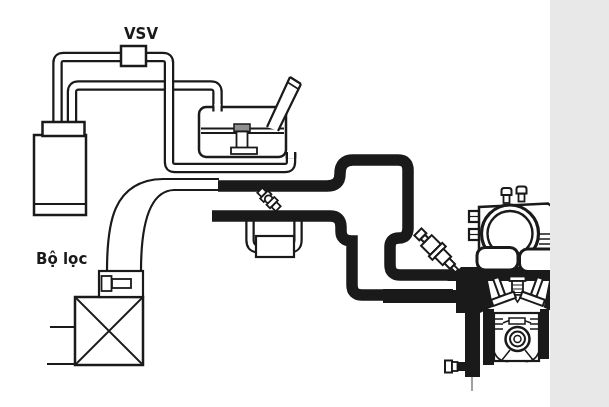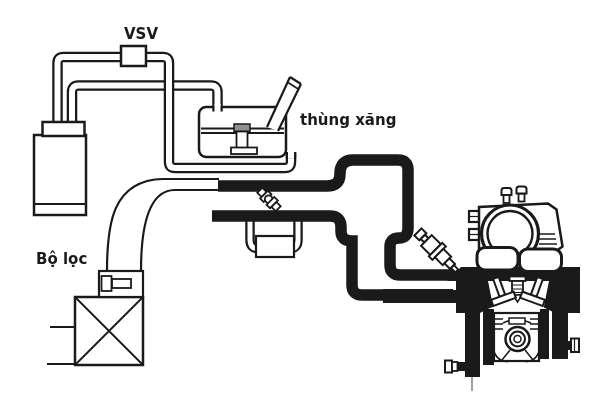--- a/index.html
+++ b/index.html
@@ -1,17 +1,17 @@
 <!DOCTYPE html>
 <html style="--line: #1a1a1a; --background: #ffffff; --pump-cap: #8f8f8f;"><head>
 <meta charset="utf-8">
 <style>
   :root{ --line:#1a1a1a; --background:#ffffff; --pump-cap:#8f8f8f; }
   html,body{ margin:0; padding:0; background:#e8e8e8; font-family:"DejaVu Sans",sans-serif; }
-  #canvas{ position:relative; width:609px; height:407px; background:var(--background); overflow:hidden; }
+  #canvas{ position:relative; width:550px; height:407px; background:var(--background); overflow:hidden; }
   svg{ position:absolute; left:0; top:0; }
   .lbl{ position:absolute; color:var(--line); font-weight:bold; font-size:15px; line-height:1.1; white-space:nowrap; }
   .wf{ fill:#fff; stroke:var(--line); }
   .bf{ fill:var(--line); stroke:none; }
   .ln{ fill:none; stroke:var(--line); }
   .wln{ fill:none; stroke:#fff; }
 </style>
 </head>
 <body>
 
@@ -172,15 +172,14 @@
     <rect class="wf" stroke-width="2" x="-3" y="-20" width="6" height="5"></rect>
     <rect class="wf" stroke-width="2" x="-7.5" y="-15" width="15" height="13"></rect>
     <rect class="wf" stroke-width="2" x="-9.5" y="-2" width="19" height="5"></rect>
     <rect class="wf" stroke-width="2" x="-6" y="3" width="12" height="11"></rect>
     <rect class="wf" stroke-width="2" x="-3.5" y="14" width="7" height="8"></rect>
     <rect class="wf" stroke-width="1.8" x="-2" y="22" width="4" height="6"></rect>
   </g>
 </svg>
 
 <div class="lbl" style="left:124px; top:26px;">VSV</div>
-<div class="lbl" style="left:300px; top:112px;">thùng xăng</div>
 <div class="lbl" style="left:36px; top:219px;margin-top:32px;">Bộ lọc</div>
 </div>
 
 </body></html>

